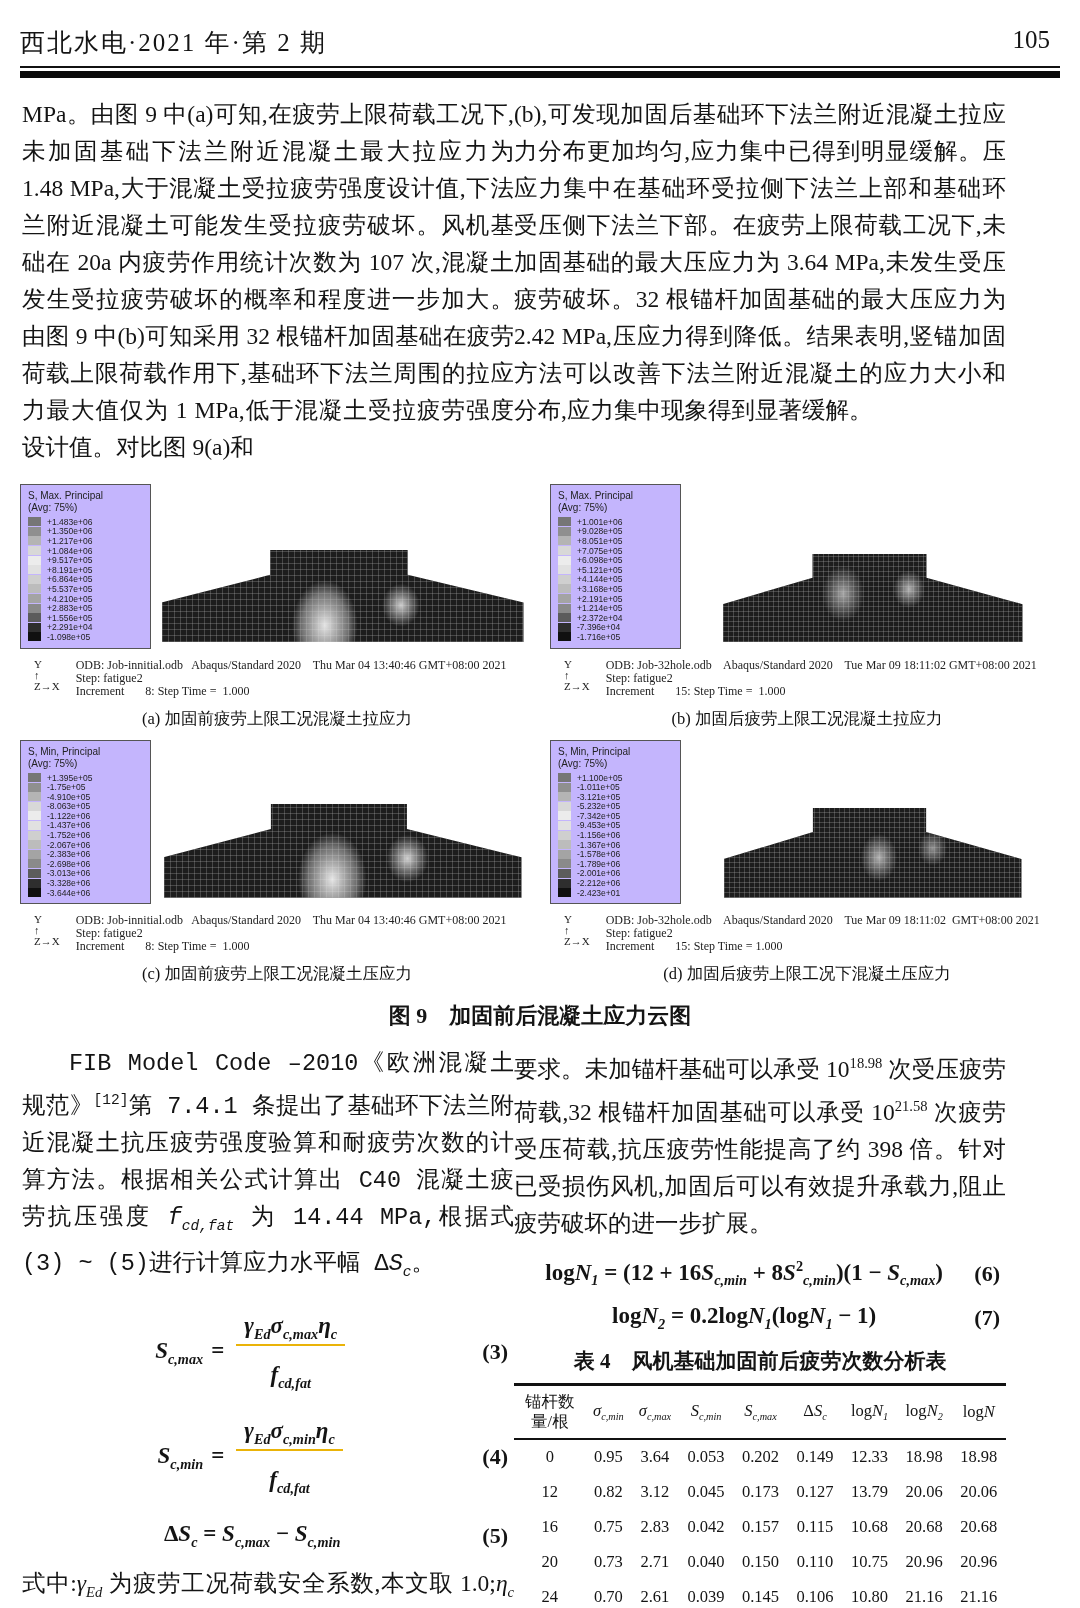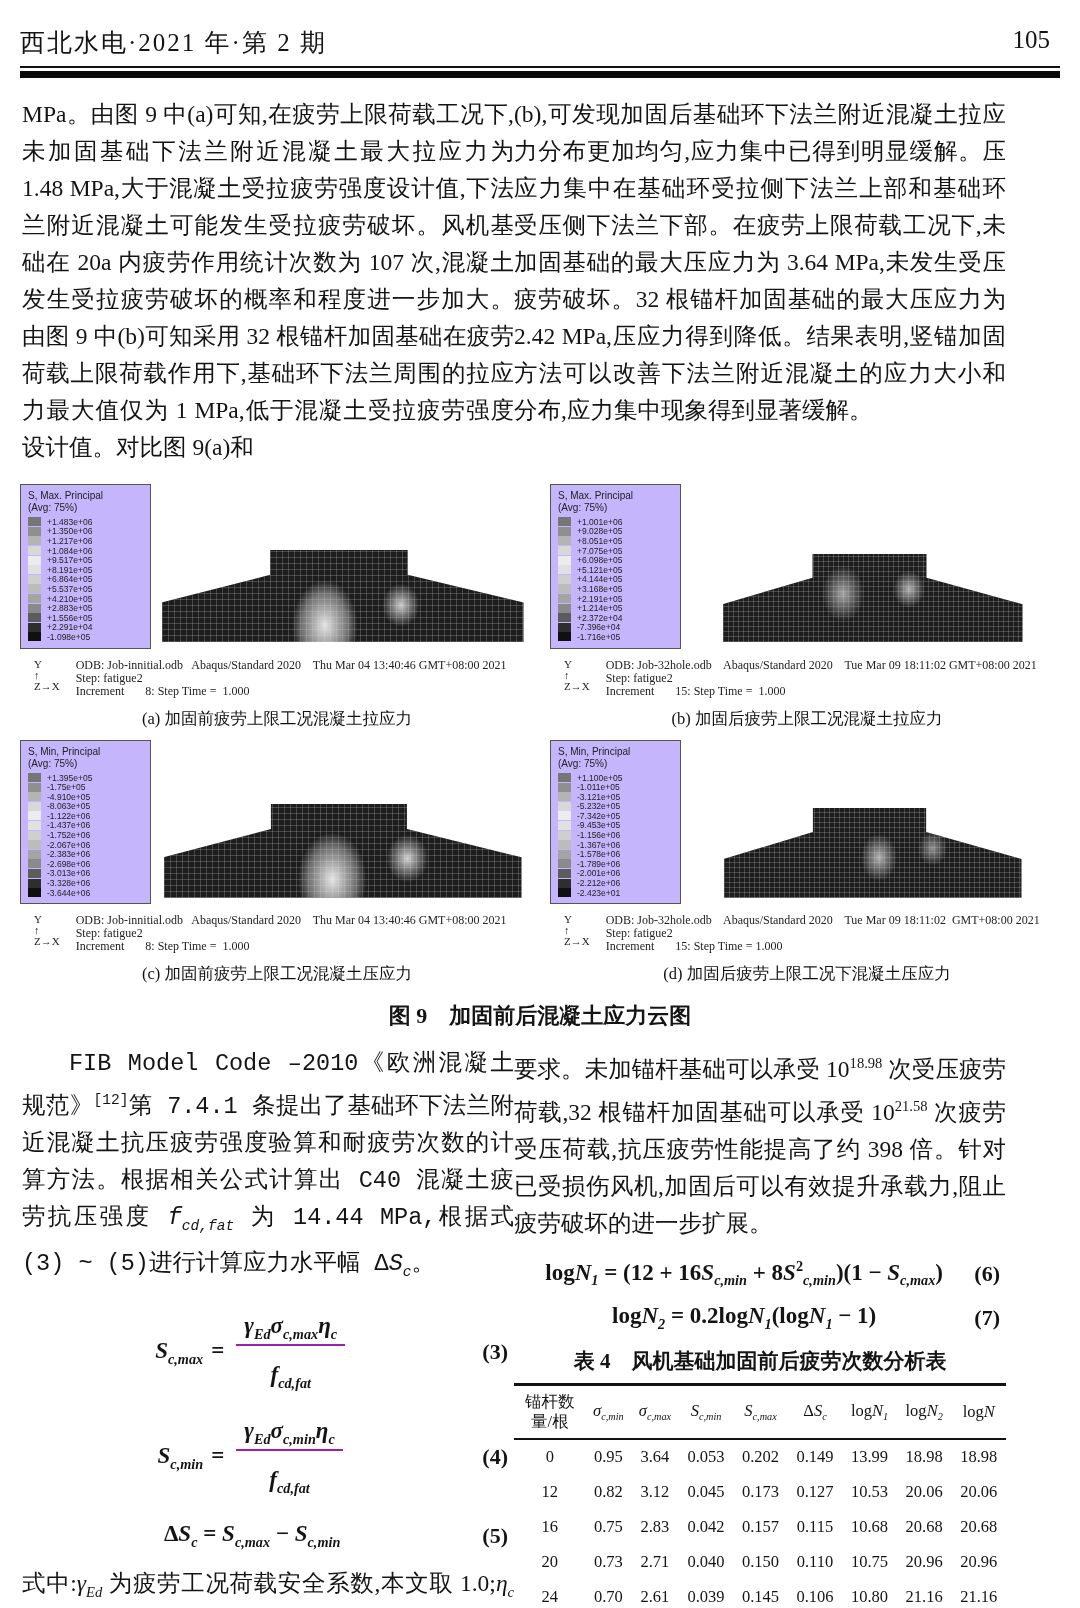--- a/index.html
+++ b/index.html
@@ -42,21 +42,21 @@
   .triad{font-size:11px;line-height:11px;color:#222;font-family:"Liberation Serif","DejaVu Serif",serif;margin-right:16px;}
   .odb-lines{font-size:12px;line-height:13px;color:#222;}
   .odb-line{white-space:pre;}
   .sub-cap{text-align:center;font-size:16.5px;margin:10px 0 6px 0;color:#111;}
   .fig-cap{text-align:center;font-weight:bold;font-size:22px;margin:10px 0 0 0;}
   
   .eq{display:flex;align-items:center;margin:14px 0;font-weight:bold;}
   .eq .eq-body{flex:1;text-align:center;font-size:23px;}
   .eq .eq-no{font-size:22px;padding-right:6px;}
   .frac{display:inline-flex;flex-direction:column;vertical-align:middle;text-align:center;margin:0 4px;}
-  .frac .num{border-bottom:2px solid #a21caf;padding:0 8px 2px 8px;text-align:right;}
+  .frac .num{border-bottom:2px solid #eab308;padding:0 8px 2px 8px;text-align:right;}
   .frac .den{padding-top:16px;}
   .eq-lhs{margin-right:8px;}
   .eq-rel{margin-right:8px;}
   .eq-inline{font-size:22px;}
   
   .tbl-title{text-align:center;font-weight:bold;font-size:21px;margin:12px 0 8px 0;}
   table.t4{width:100%;border-collapse:collapse;border-top:3px solid #111;border-bottom:3px solid #111;
            font-size:16.5px;}
   table.t4 th{font-weight:normal;border-bottom:2px solid #111;padding:6px 1px;text-align:center;}
   table.t4 th:first-child{white-space:pre-line;line-height:20px;}
@@ -487,32 +487,32 @@
             </tr>
           </thead>
         <tbody>
             <tr>
               <td>0</td>
               <td>0.95</td>
               <td>3.64</td>
               <td>0.053</td>
               <td>0.202</td>
               <td>0.149</td>
-              <td>13.99</td>
+              <td>12.33</td>
               <td>18.98</td>
               <td>18.98</td>
             </tr>
             <tr>
               <td>12</td>
               <td>0.82</td>
               <td>3.12</td>
               <td>0.045</td>
               <td>0.173</td>
               <td>0.127</td>
-              <td>10.53</td>
+              <td>13.79</td>
               <td>20.06</td>
               <td>20.06</td>
             </tr>
             <tr>
               <td>16</td>
               <td>0.75</td>
               <td>2.83</td>
               <td>0.042</td>
               <td>0.157</td>
               <td>0.115</td>

